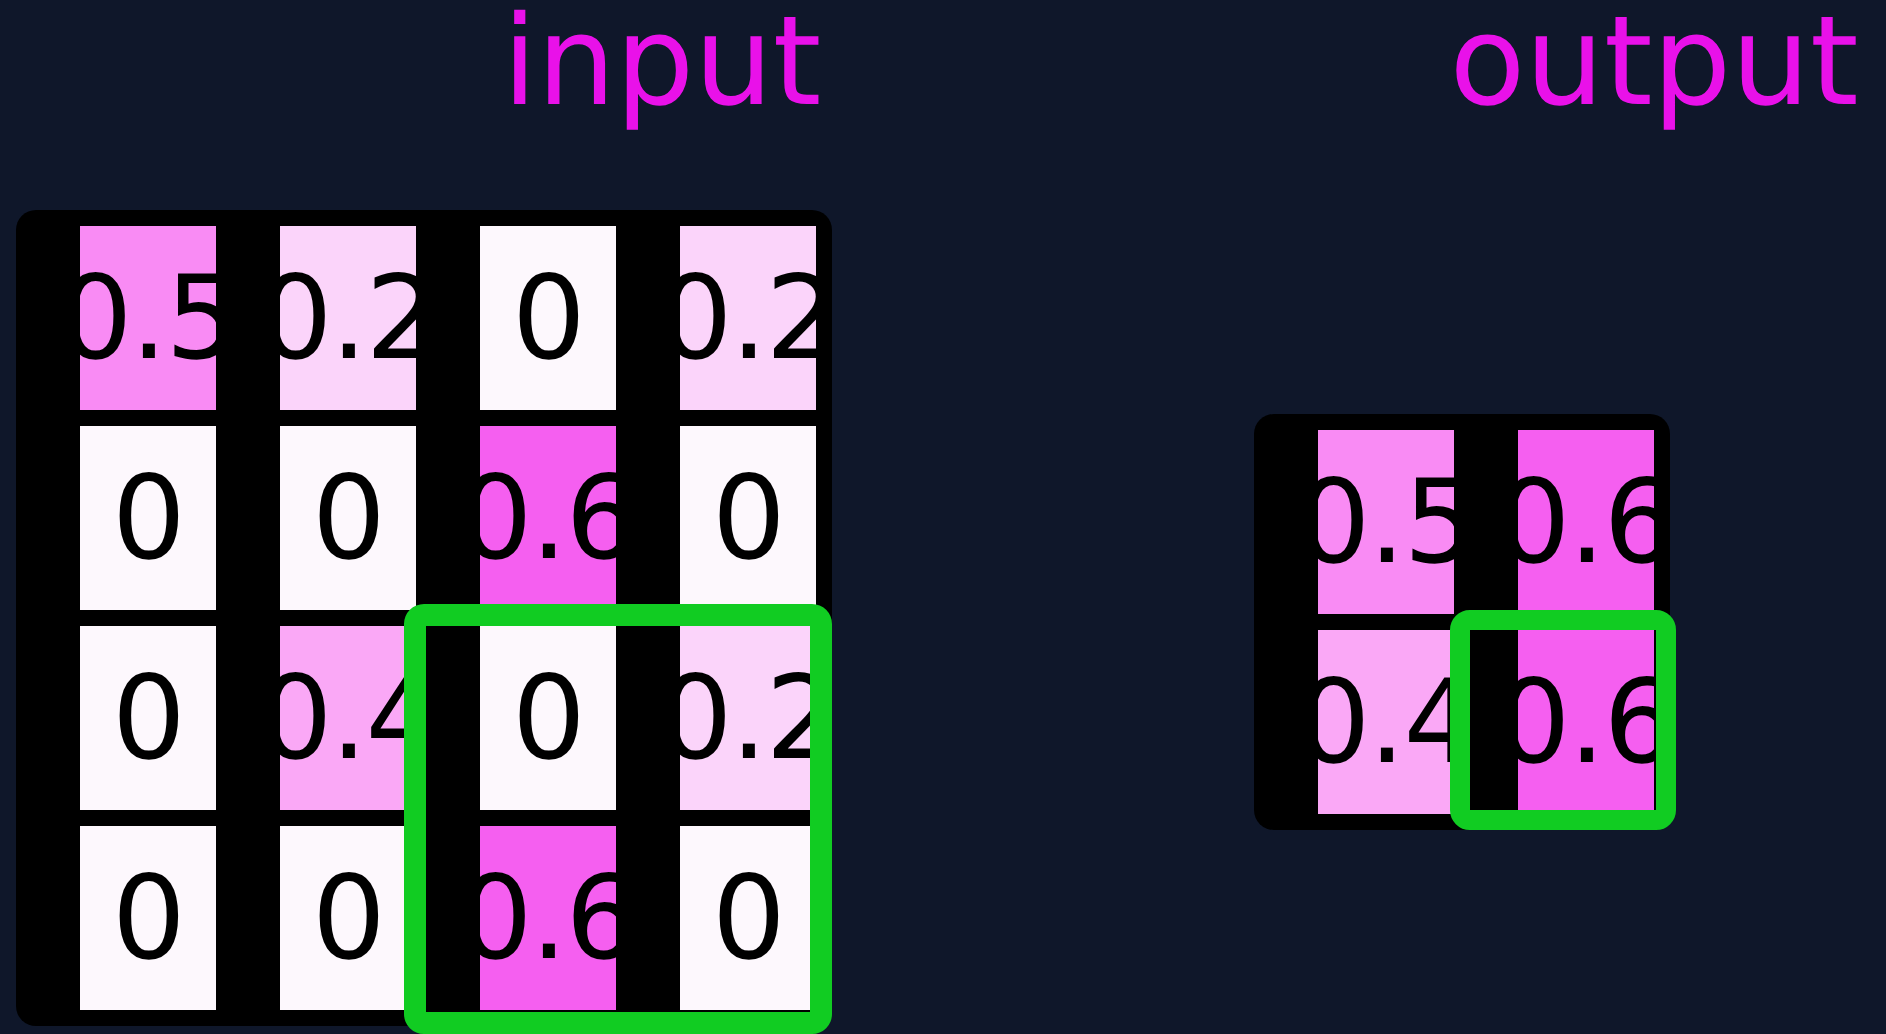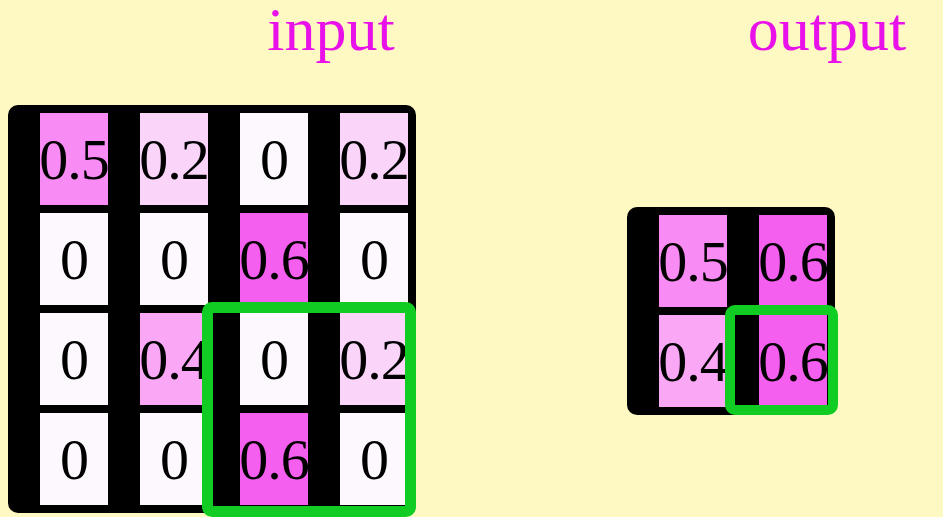--- a/index.html
+++ b/index.html
@@ -5,23 +5,22 @@
   html, body {
     margin: 0;
     padding: 0;
     background: #ffffff;
     font-family: "DejaVu Sans", sans-serif;
   }
   .canvas {
     position: relative;
     width: 943px;
     height: 517px;
-    background: #fef9c3;
+    background: #0f172a;
     overflow: hidden;
-    font-family: Liberation Serif, serif;
   }
   .title {
     position: absolute;
     top: -6px;
     transform: translateX(-50%);
     font-size: 62px;
     color: var(--title-color, #e911e9);
     white-space: nowrap;
   }
   .input-title  { left: 331px; }

